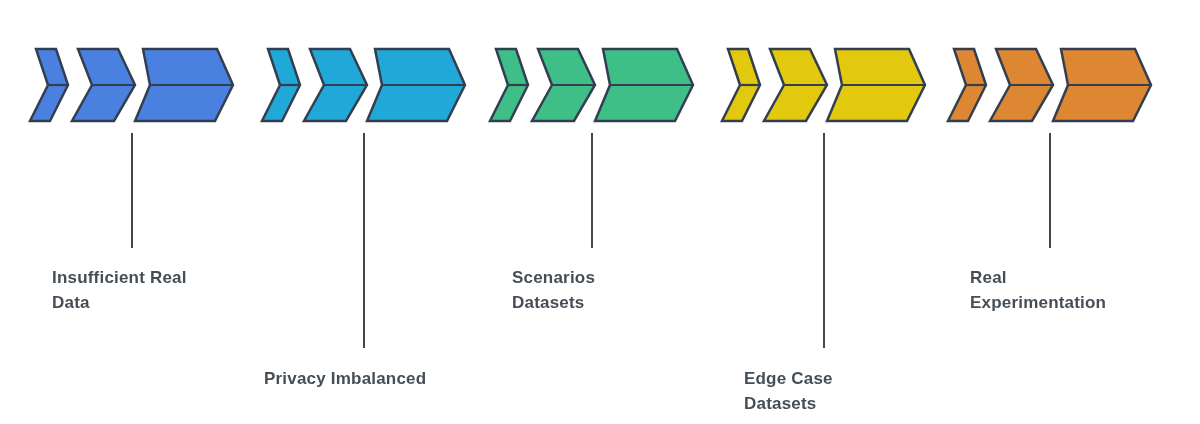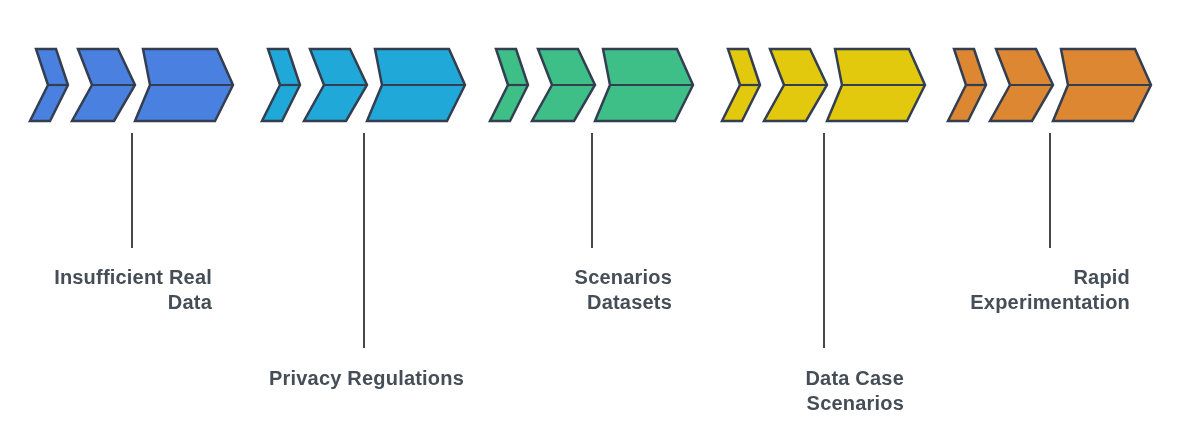--- a/index.html
+++ b/index.html
@@ -43,22 +43,22 @@
     top: 133px;
     width: 2px;
     background: var(--connector, #474747);
   }
   .stage.upper .connector { height: 115px; }
   .stage.lower .connector { height: 215px; }
   .label {
     position: absolute;
     left: 22px;
     width: 160px;
-    text-align: right;
-    font-size: 20px;
+    text-align: left;
+    font-size: 17px;
     line-height: 25px;
     font-weight: 700;
     letter-spacing: 0.2px;
     color: var(--text, #454e57);
   }
   .stage.upper .label { top: 265px; }
   .stage.lower .label { top: 366px; }
   .stage .label.wide { left: 2px; width: 200px; }
 </style>
 </head>
@@ -82,21 +82,21 @@
   <div class="stage lower" style="left:262px">
     <svg class="chevrons" width="205" height="72" viewBox="0 0 205 72">
       <polygon points="6,0 26,0 38,36 20,72 0,72 18,36" fill="#20a8d8"></polygon>
       <line x1="18" y1="36" x2="38" y2="36"></line>
       <polygon points="48,0 88,0 105,36 84,72 42,72 62,36" fill="#20a8d8"></polygon>
       <line x1="62" y1="36" x2="105" y2="36"></line>
       <polygon points="113,0 187,0 203,36 185,72 105,72 120,36" fill="#20a8d8"></polygon>
       <line x1="120" y1="36" x2="203" y2="36"></line>
     </svg>
     <div class="connector"></div>
-    <div class="label wide">Privacy Regulations</div>
+    <div class="label wide">Privacy Imbalanced</div>
   </div>
 
   <div class="stage upper" style="left:490px">
     <svg class="chevrons" width="205" height="72" viewBox="0 0 205 72">
       <polygon points="6,0 26,0 38,36 20,72 0,72 18,36" fill="#3fbf88"></polygon>
       <line x1="18" y1="36" x2="38" y2="36"></line>
       <polygon points="48,0 88,0 105,36 84,72 42,72 62,36" fill="#3fbf88"></polygon>
       <line x1="62" y1="36" x2="105" y2="36"></line>
       <polygon points="113,0 187,0 203,36 185,72 105,72 120,36" fill="#3fbf88"></polygon>
       <line x1="120" y1="36" x2="203" y2="36"></line>
@@ -108,29 +108,29 @@
   <div class="stage lower" style="left:722px">
     <svg class="chevrons" width="205" height="72" viewBox="0 0 205 72">
       <polygon points="6,0 26,0 38,36 20,72 0,72 18,36" fill="#e2c90e"></polygon>
       <line x1="18" y1="36" x2="38" y2="36"></line>
       <polygon points="48,0 88,0 105,36 84,72 42,72 62,36" fill="#e2c90e"></polygon>
       <line x1="62" y1="36" x2="105" y2="36"></line>
       <polygon points="113,0 187,0 203,36 185,72 105,72 120,36" fill="#e2c90e"></polygon>
       <line x1="120" y1="36" x2="203" y2="36"></line>
     </svg>
     <div class="connector"></div>
-    <div class="label">Data Case Scenarios</div>
+    <div class="label">Edge Case Datasets</div>
   </div>
 
   <div class="stage upper" style="left:948px">
     <svg class="chevrons" width="205" height="72" viewBox="0 0 205 72">
       <polygon points="6,0 26,0 38,36 20,72 0,72 18,36" fill="#de8733"></polygon>
       <line x1="18" y1="36" x2="38" y2="36"></line>
       <polygon points="48,0 88,0 105,36 84,72 42,72 62,36" fill="#de8733"></polygon>
       <line x1="62" y1="36" x2="105" y2="36"></line>
       <polygon points="113,0 187,0 203,36 185,72 105,72 120,36" fill="#de8733"></polygon>
       <line x1="120" y1="36" x2="203" y2="36"></line>
     </svg>
     <div class="connector"></div>
-    <div class="label">Rapid Experimentation</div>
+    <div class="label">Real Experimentation</div>
   </div>
 
 </div>
 
 </body></html>

